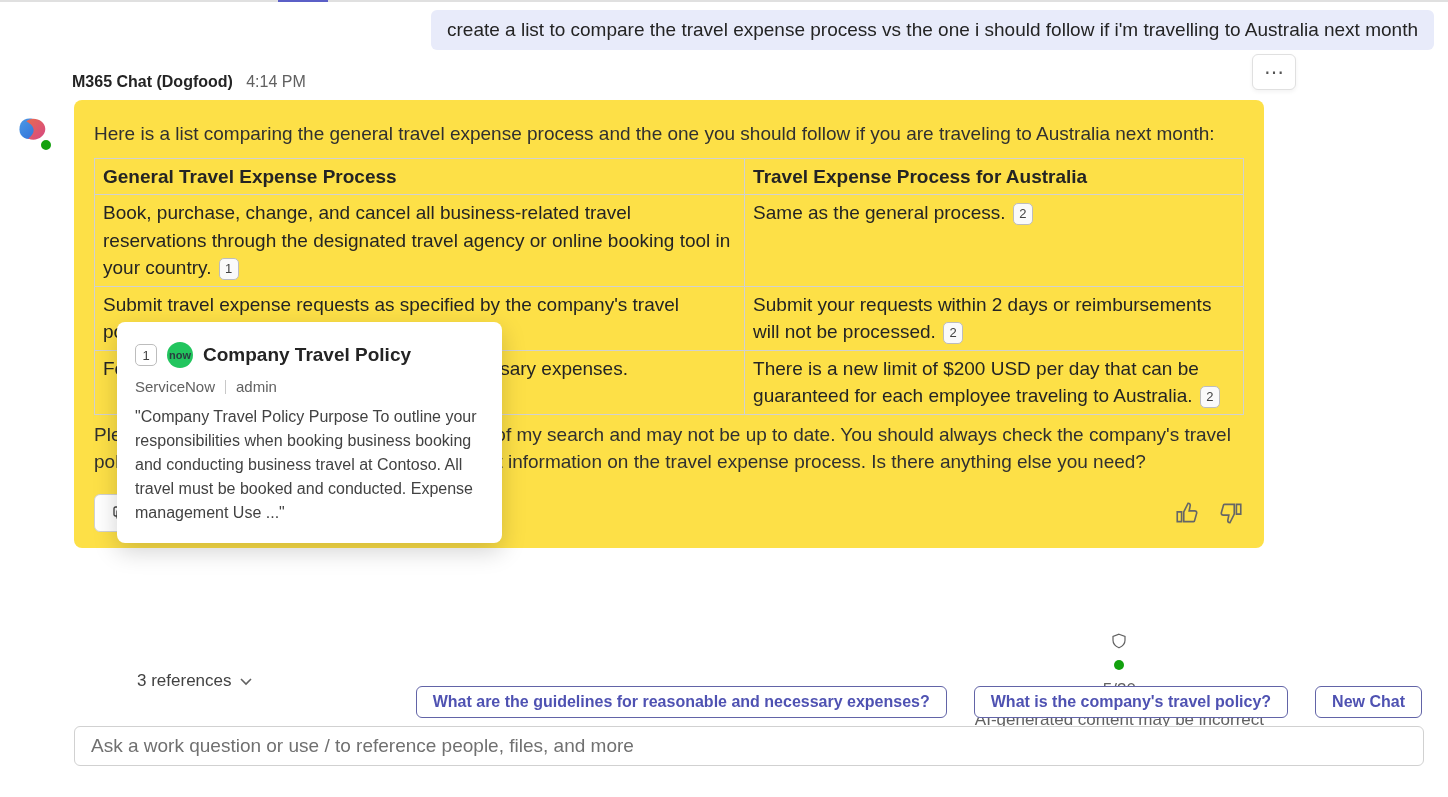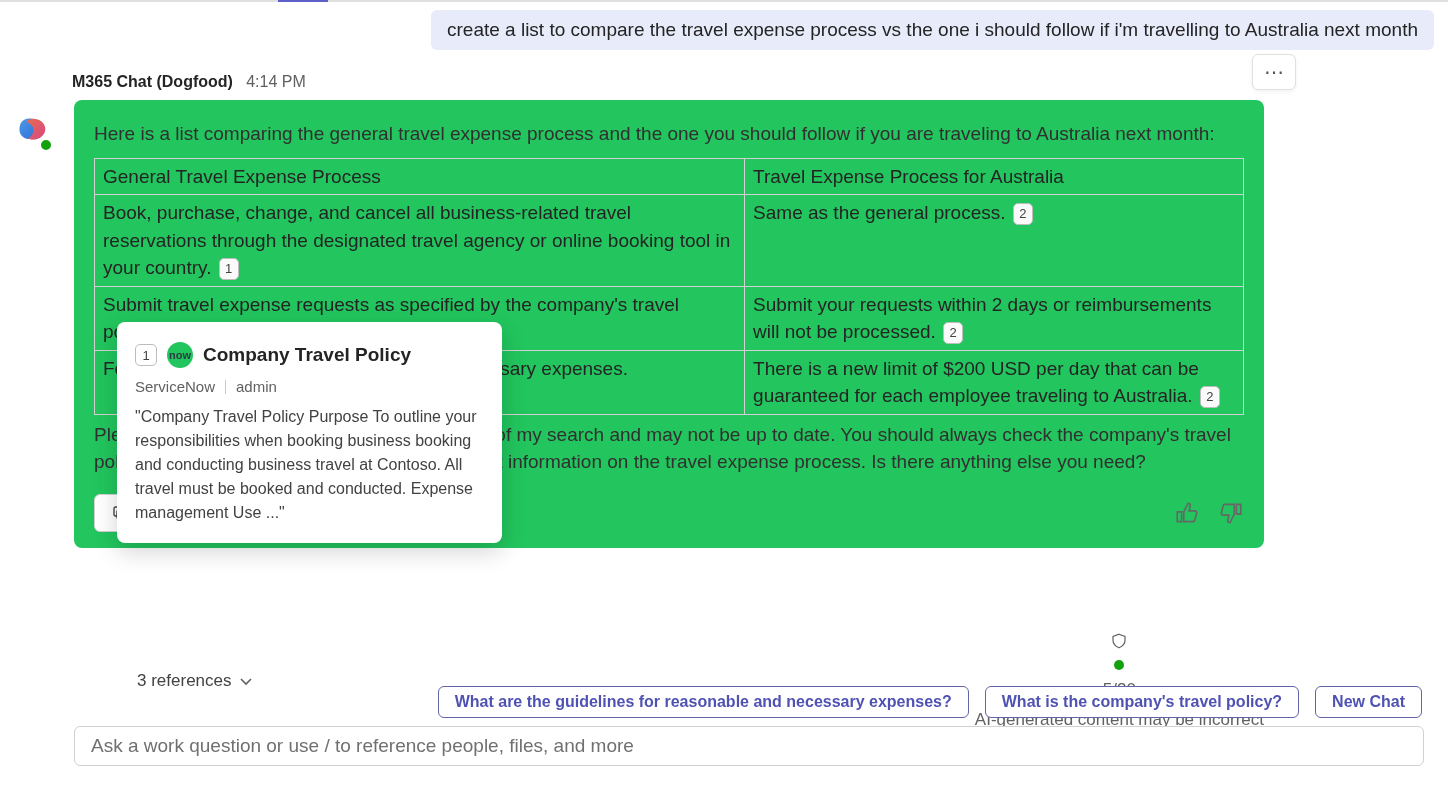--- a/index.html
+++ b/index.html
@@ -62,39 +62,39 @@
   position:absolute;
   right:-2px; bottom:-2px;
   width:14px;height:14px;border-radius:50%;
   background:#13A10E;border:2px solid #fff;
 }
 .ans-card {
   position: absolute;
   left: 74px;
   top: 100px;
   width: 1190px;
-  background: #22c55e;
+  background: #fde047;
   border-radius: 8px;
   padding: 20px 20px 16px 20px;
 }
 .intro { font-size: 19px; color: #303030; line-height: 1.45; margin-bottom: 10px;}
 .tbl {
   border: 1px solid #d1d1d1;
   border-collapse: collapse;
   width: 100%;
 }
 .tbl th, .tbl td {
   border: 1px solid #d1d1d1;
   padding: 4px 8px;
   text-align: left;
   vertical-align: top;
   font-size: 19px;
   line-height: 1.45;
 }
-.tbl th { font-weight: 400; background: transparent; }
+.tbl th { font-weight: 700; background: transparent; }
 .ref-badge {
   display:inline-flex;
   align-items:center;
   justify-content:center;
   min-width: 20px;
   height: 22px;
   border: 1px solid #bdbdbd;
   border-radius: 5px;
   background: #fafafa;
   font-size: 13px;
@@ -137,21 +137,21 @@
 .refs { display:flex; align-items:center; gap:6px;margin-left:43px; }
 .refs svg { width:16px; height:16px;}
 .ai-note { display:flex; align-items:center; gap:10px; color:#616161;flex-direction:column;}
 .ai-note .dot { width:10px;height:10px;border-radius:50%;background:#13A10E;}
 .shield { width:18px;height:18px; }
 .suggestions {
   position:absolute;
   right: 26px;
   top: 686px;
   display:flex;
-  gap:16px;
+  gap:27px;
 }
 .sugg {
   border:1px solid #6264A7;
   color:#4F52B2;
   background:#fff;
   border-radius:6px;
   padding: 6px 16px;
   font-size: 16px;
   font-weight:600;
 }

